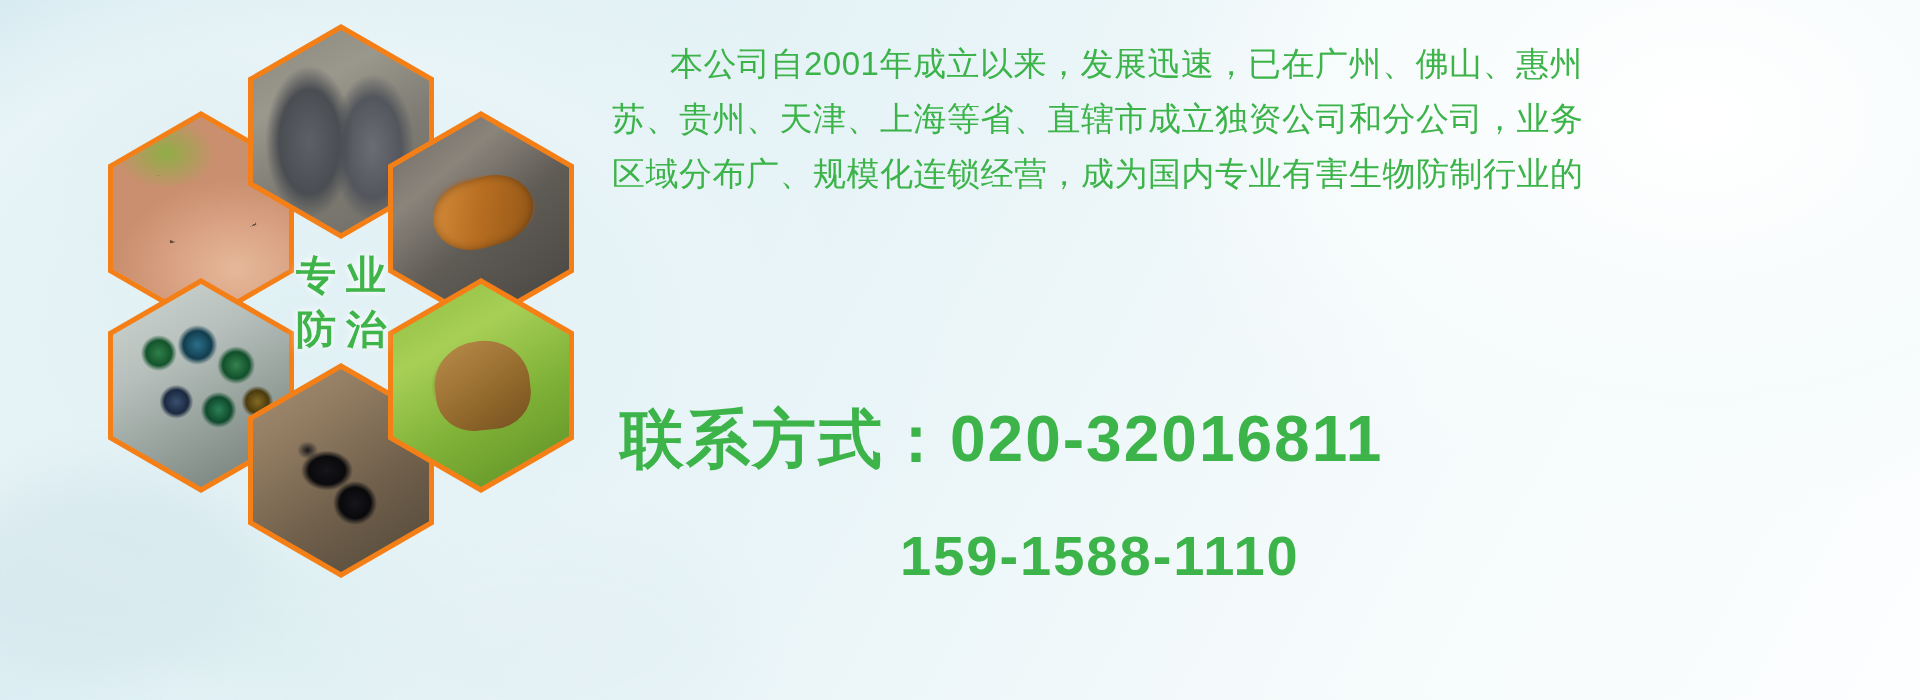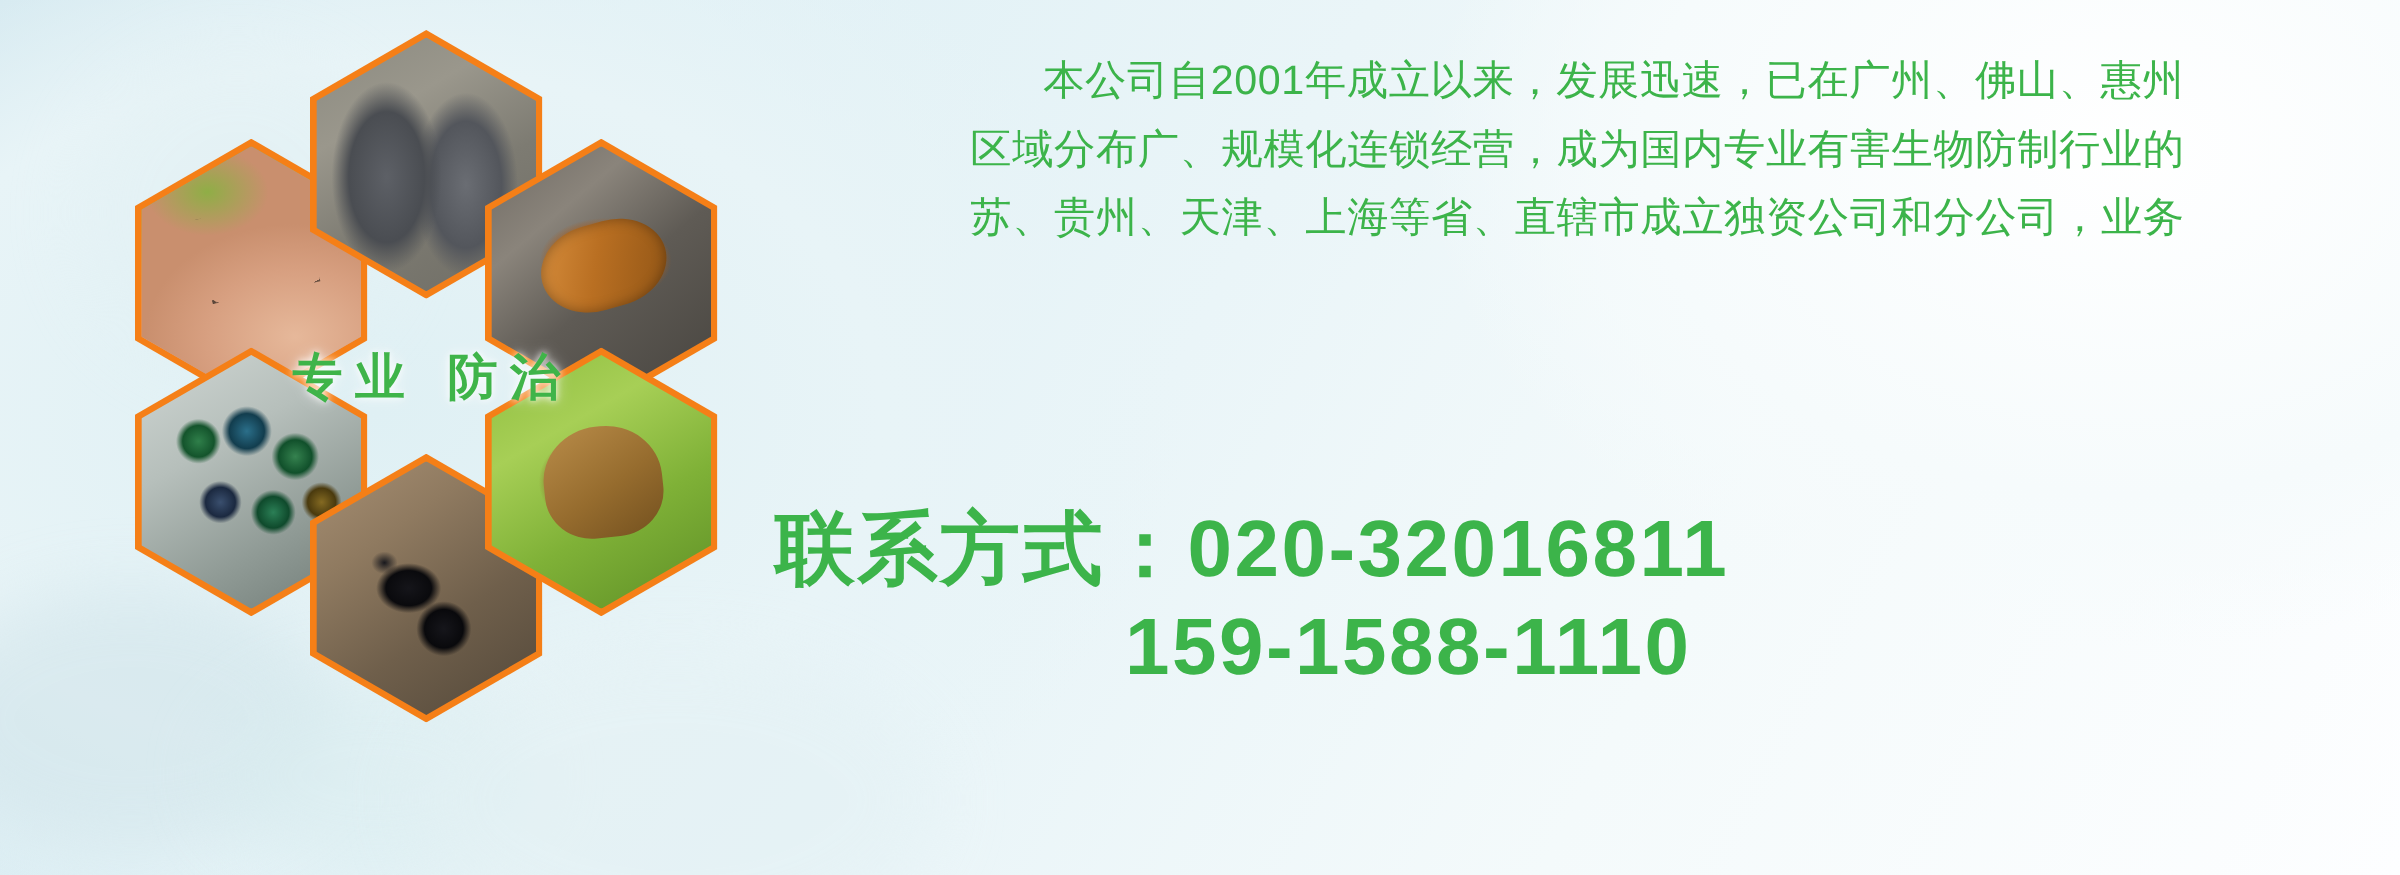--- a/index.html
+++ b/index.html
@@ -106,46 +106,46 @@
   }
   .ph-bug::after{
     content:"";position:absolute;left:24%;top:28%;width:54%;height:44%;
     border-radius:48% 48% 40% 40%;
     background:linear-gradient(150deg,#b98c49 0%,#966c2e 55%,#74511f 100%);
     transform:rotate(-6deg);
   }
 
   #hexLabel{
     position:absolute;left:160px;top:188px;width:186px;height:215px;
-    display:flex;flex-direction:row;align-items:center;justify-content:center;
+    display:flex;flex-direction:column;align-items:center;justify-content:center;
     gap:14px;
   }
   #hexLabel span{
     color:#3fb449;font-size:40px;font-weight:bold;letter-spacing:10px;
     text-indent:10px;line-height:1;
     text-shadow:0 0 6px rgba(255,255,255,.9),0 0 12px rgba(255,255,255,.7);
     white-space:nowrap;
   }
 
   
   #copy{
     position:absolute;left:612px;top:36px;width:1300px;
     color:#3cb44a;
     font-size:33px;line-height:55px;font-weight:500;
     letter-spacing:.5px;
   }
   #copy .indent{display:inline-block;width:58px;}
-  #copy p{margin:0;text-align:center;}
+  #copy p{margin:0;}
 
   #contact{
     position:absolute;left:620px;top:400px;width:1250px;
     color:#3cb44a;font-weight:bold;
   }
   #contact .line1{font-size:64px;line-height:78px;letter-spacing:2px;white-space:nowrap;}
-  #contact .line2{font-size:64px;line-height:78px;letter-spacing:2px;margin-left:280px;white-space:nowrap;}
+  #contact .line2{font-size:56px;line-height:78px;letter-spacing:2px;margin-left:280px;white-space:nowrap;margin-top:39px;}
 </style>
 </head>
 <body>
 
 <div id="banner">
 
   <div class="blob b4"></div>
   <div class="blob b1"></div>
   <div class="blob b2"></div>
   <div class="blob b3"></div>
@@ -189,22 +189,22 @@
     </div>
 
     <div id="hexLabel">
       <span>专业</span>
       <span>防治</span>
     </div>
   </div>
 
   <div id="copy">
     <p><span class="indent"></span><span>本公司自2001年成立以来，发展迅速，已在广州、佛山、惠州</span></p>
+    <p>苏、贵州、天津、上海等省、直辖市成立独资公司和分公司，业务</p>
     <p>区域分布广、规模化连锁经营，成为国内专业有害生物防制行业的</p>
-    <p>苏、贵州、天津、上海等省、直辖市成立独资公司和分公司，业务</p>
   </div>
 
   <div id="contact">
     <div class="line1">
       <span>联系方式：</span><span>020-32016811</span>
     </div>
     <div class="line2">159-1588-1110</div>
   </div>
 
 </div>

